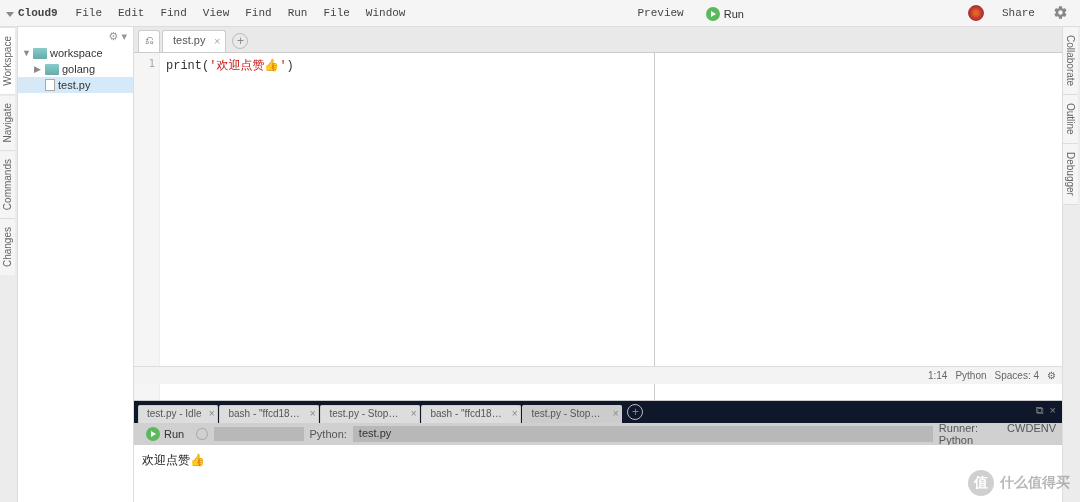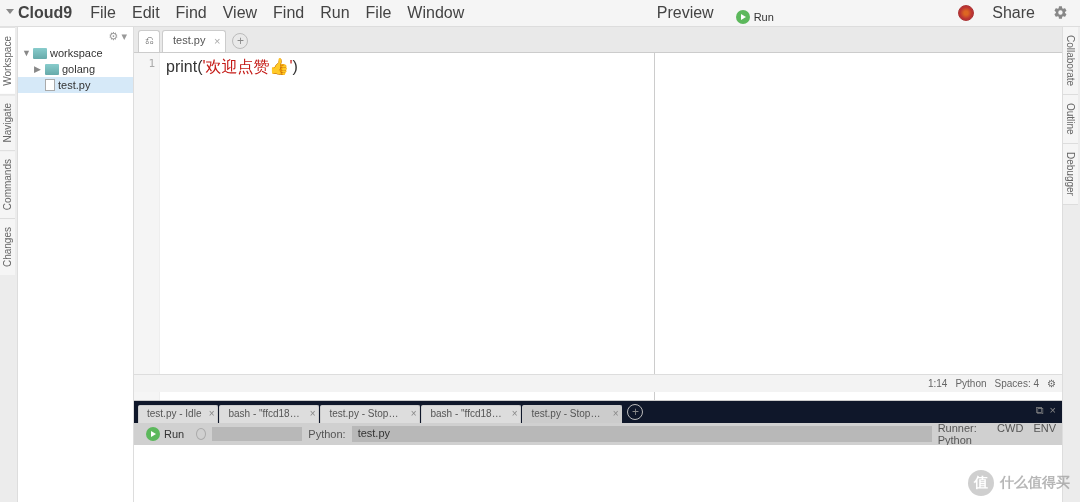--- a/index.html
+++ b/index.html
@@ -1,21 +1,21 @@
 <!DOCTYPE html>
 <html><head>
   <meta charset="utf-8">
   <style>
     * { margin: 0; padding: 0; box-sizing: border-box; }
     body { font-family: Arial, Helvetica, sans-serif; font-size: 11px; color: #333; background: #fff; width: 1080px; height: 502px; overflow: hidden; position: relative; }
     
     
     .menubar { height: 27px; background: #f5f5f5; border-bottom: 1px solid #ddd; display: flex; align-items: center; padding: 0 4px; }
     .menubar-left { display: flex; align-items: center; gap: 0; }
-    .menu-item { padding: 5px 8px; cursor: pointer; font-size: 16px; color: #444; }
+    .menu-item { padding: 5px 8px; cursor: pointer; font-size: 11px; color: #444; font-family: Liberation Mono, monospace; }
     .cloud9-logo { font-weight: bold; padding: 5px 10px 5px 14px; position: relative; }
     .cloud9-logo::before { content: ""; position: absolute; left: 2px; top: 10px; width: 0; height: 0; border-left: 4px solid transparent; border-right: 4px solid transparent; border-top: 5px solid #888; }
     .menubar-center { margin-left: auto; display: flex; align-items: flex-end; gap: 6px; }
     .run-btn { display: inline-flex; align-items: center; gap: 4px; padding: 3px 8px; cursor: pointer; }
     .run-btn-icon { width: 14px; height: 14px; border-radius: 50%; background: #5cb85c; display: inline-flex; align-items: center; justify-content: center; }
     .run-btn-icon::after { content: ""; width: 0; height: 0; border-top: 3px solid transparent; border-bottom: 3px solid transparent; border-left: 5px solid #fff; margin-left: 1px; }
     .menubar-right { margin-left: auto; display: flex; align-items: center; gap: 10px; padding-right: 8px; }
     .avatar { width: 16px; height: 16px; border-radius: 50%; background: radial-gradient(circle, #d62 20%, #b33 60%); border: 1px solid #a33; }
     .gear-icon svg { width: 15px; height: 15px; fill: #888; }
     
@@ -43,41 +43,41 @@
     
     .main { position: absolute; left: 134px; right: 18px; top: 27px; bottom: 102px; display: flex; flex-direction: column; }
     .tabbar { height: 26px; background: #e9e9e9; border-bottom: 1px solid #ccc; display: flex; align-items: flex-end; padding-left: 4px; gap: 2px; }
     .tab { height: 22px; background: #fff; border: 1px solid #ccc; border-bottom: none; border-radius: 3px 3px 0 0; padding: 3px 20px 3px 10px; font-size: 11px; position: relative; cursor: pointer; color: #555; }
     .tab.history { padding: 3px 6px; width: 22px; }
     .tab .close { position: absolute; right: 5px; top: 4px; font-size: 11px; color: #aaa; }
     .tab-plus { width: 16px; height: 16px; border-radius: 50%; border: 1px solid #bbb; display: inline-flex; align-items: center; justify-content: center; margin: 0 0 3px 4px; color: #888; font-size: 12px; cursor: pointer; }
     
     .editor { flex: 1; display: flex; background: #fff; position: relative; }
     .gutter { width: 26px; background: #f5f5f5; border-right: 1px solid #eee; text-align: right; padding: 4px 4px 0 0; color: #aaa; font-family: Menlo, Consolas, monospace; font-size: 11px; }
-    .code { flex: 1; padding: 4px 6px; font-family: Liberation Sans, sans-serif; font-size: 16px; position: relative; }
+    .code { flex: 1; padding: 4px 6px; font-family: Liberation Mono, monospace; font-size: 12px; position: relative; }
     .code .fn { color: #333; }
     .code .str { color: #c41a16; }
     .vsplit { position: absolute; left: 56%; top: 0; bottom: 0; width: 1px; background: #ccc; }
     
-    .statusbar { position: absolute; right: 0; bottom: 8px; height: 18px; display: flex; align-items: center; gap: 8px; padding: 0 6px; font-size: 10px; color: #666; background: #f3f3f3; border-top: 1px solid #ddd; left: 0; justify-content: flex-end; }
+    .statusbar { position: absolute; right: 0; bottom: 16px; height: 18px; display: flex; align-items: center; gap: 8px; padding: 0 6px; font-size: 10px; color: #666; background: #f3f3f3; border-top: 1px solid #ddd; left: 0; justify-content: flex-end; }
     
     
     .bottom { position: absolute; left: 134px; right: 18px; bottom: 0; height: 102px; background: #f5f5f5; border-top: 1px solid #ccc; display: flex; flex-direction: column; }
     .bottom-tabs { height: 22px; background: #0f172a; display: flex; align-items: flex-end; padding: 0 4px; gap: 1px; position: relative; }
     .btab { height: 18px; background: #ddd; border: 1px solid #ccc; border-bottom: none; border-radius: 2px 2px 0 0; padding: 2px 16px 2px 8px; font-size: 10px; color: #555; position: relative; cursor: pointer; max-width: 100px; white-space: nowrap; overflow: hidden; text-overflow: ellipsis; }
     .btab.active { background: #ccc; }
     .btab .bclose { position: absolute; right: 3px; top: 2px; font-size: 10px; color: #888; }
     .bottom-tabs-right { position: absolute; right: 6px; top: 3px; display: flex; gap: 6px; color: #888; }
     
     .bottom-bar { height: 22px; background: #d0d0d0; display: flex; align-items: center; gap: 6px; padding: 0 6px; font-size: 11px; }
     .brun-btn { display: inline-flex; align-items: center; gap: 4px; padding: 2px 6px; cursor: pointer; }
     .stop-icon { width: 12px; height: 12px; border: 1px solid #aaa; border-radius: 50%; }
     .cmd-label { color: #555; }
     .cmd-input { flex: 0 0 auto; width: 580px; height: 16px; background: #b8b8b8; padding: 1px 6px; color: #333; font-size: 11px; }
-    .bottom-bar-right { margin-left: auto; display: flex; gap: 10px; color: #555; }
+    .bottom-bar-right { margin-left: auto; display: flex; color: #555; }
     
     .console { flex: 1; background: #fff; font-family: Menlo, Consolas, monospace; font-size: 12px; padding: 6px 8px; color: #222; }
     .console-line { line-height: 1.5; }
     .console-bold { font-weight: bold; }
     
     
     .watermark { position: absolute; right: 10px; bottom: 6px; display: flex; align-items: center; gap: 6px; color: #999; font-size: 14px; font-weight: bold; opacity: .7; }
     .wm-circle { width: 26px; height: 26px; border-radius: 50%; background: #bbb; color: #fff; display: inline-flex; align-items: center; justify-content: center; }
   </style>
 </head>
@@ -197,20 +197,21 @@
     <span style="flex:0 0 90px;height:14px;background:#b8b8b8;"></span>
     <span class="cmd-label">Python:</span>
     <span class="cmd-input">test.py</span>
     <div class="bottom-bar-right">
       <span>Runner: Python</span>
       <span>CWD</span>
       <span>ENV</span>
     </div>
   </div>
   <div class="console">
+    <div class="console-line">欢迎点赞👍</div>
     <br>
   </div>
 </div>
 
 <div class="watermark">
   <span class="wm-circle">值</span>
   <span>什么值得买</span>
 </div>
 
 </body></html>

